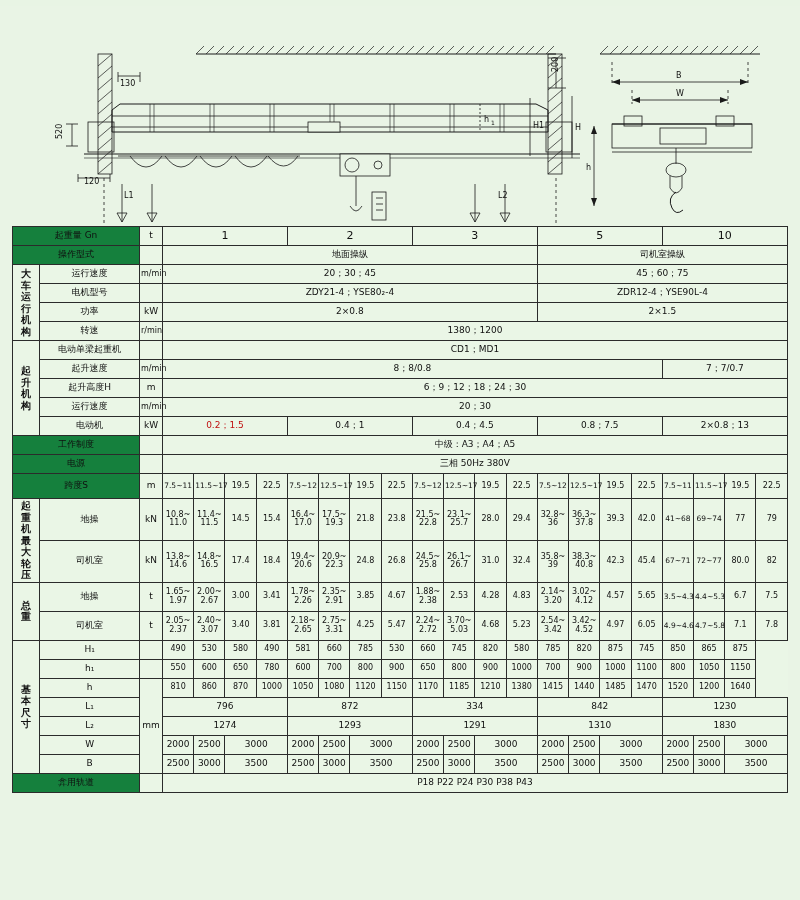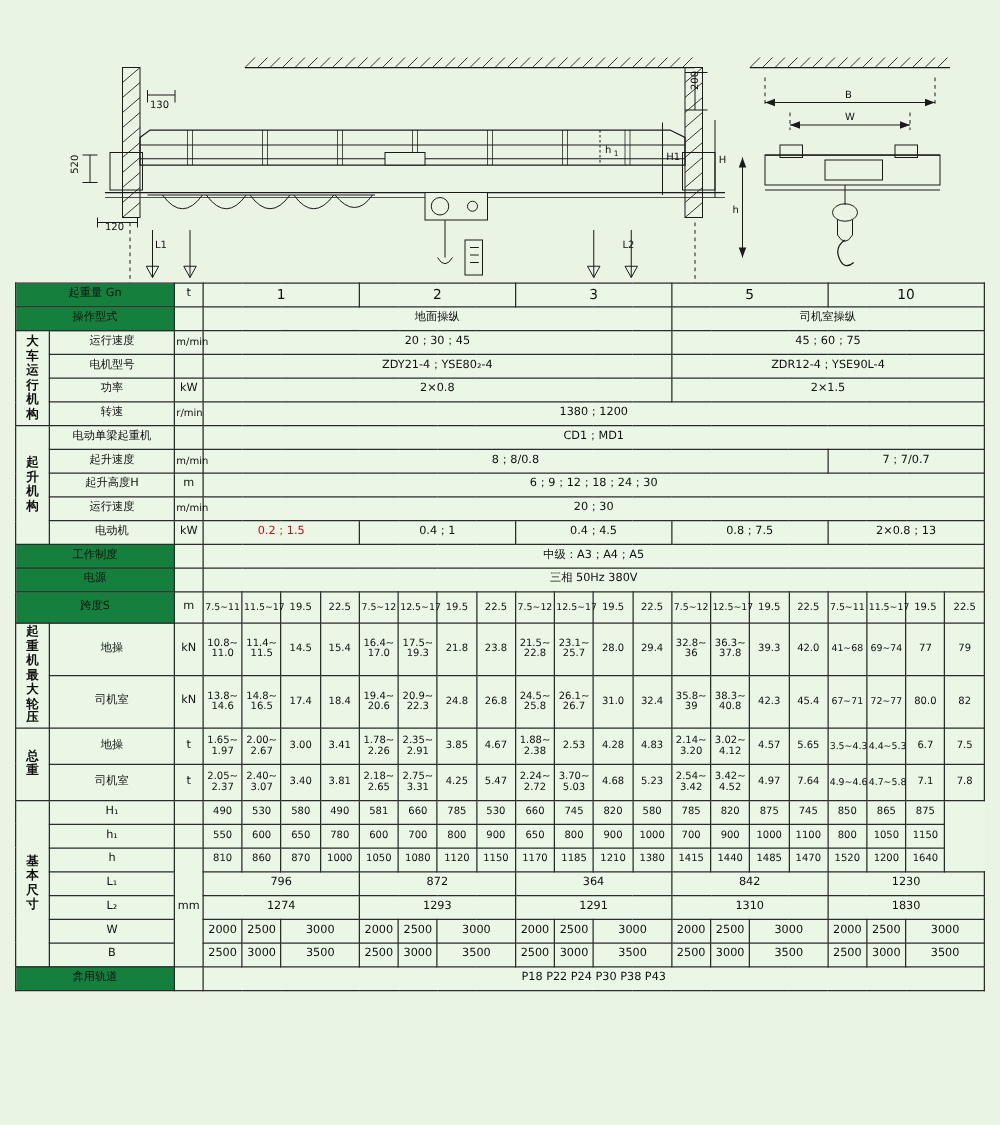--- a/index.html
+++ b/index.html
@@ -515,21 +515,21 @@
       <td class="two"><span>2.75~<br>3.31</span></td>
       <td class="small">4.25</td>
       <td class="small">5.47</td>
       <td class="two"><span>2.24~<br>2.72</span></td>
       <td class="two"><span>3.70~<br>5.03</span></td>
       <td class="small">4.68</td>
       <td class="small">5.23</td>
       <td class="two"><span>2.54~<br>3.42</span></td>
       <td class="two"><span>3.42~<br>4.52</span></td>
       <td class="small">4.97</td>
-      <td class="small">7.64</td>
+      <td class="small">6.05</td>
       <td class="tiny">4.9~4.6</td>
       <td class="tiny">4.7~5.8</td>
       <td class="small">7.1</td>
       <td class="small">7.8</td>
     </tr>
 
     <tr>
       <td class="grouphdr" rowspan="7">
         <div style="line-height:1.15">基<br>本<br>尺<br>寸</div>
       </td>
@@ -601,21 +601,21 @@
       <td class="small">1470</td>
       <td class="small">1520</td>
       <td class="small">1200</td>
       <td class="small">1640</td>
     </tr>
 
     <tr>
       <td class="lbl">L₁</td>
       <td colspan="4">796</td>
       <td colspan="4">872</td>
-      <td colspan="4">364</td>
+      <td colspan="4">334</td>
       <td colspan="4">842</td>
       <td colspan="4">1230</td>
     </tr>
 
     <tr>
       <td class="lbl">L₂</td>
       <td colspan="4">1274</td>
       <td colspan="4">1293</td>
       <td colspan="4">1291</td>
       <td colspan="4">1310</td>

